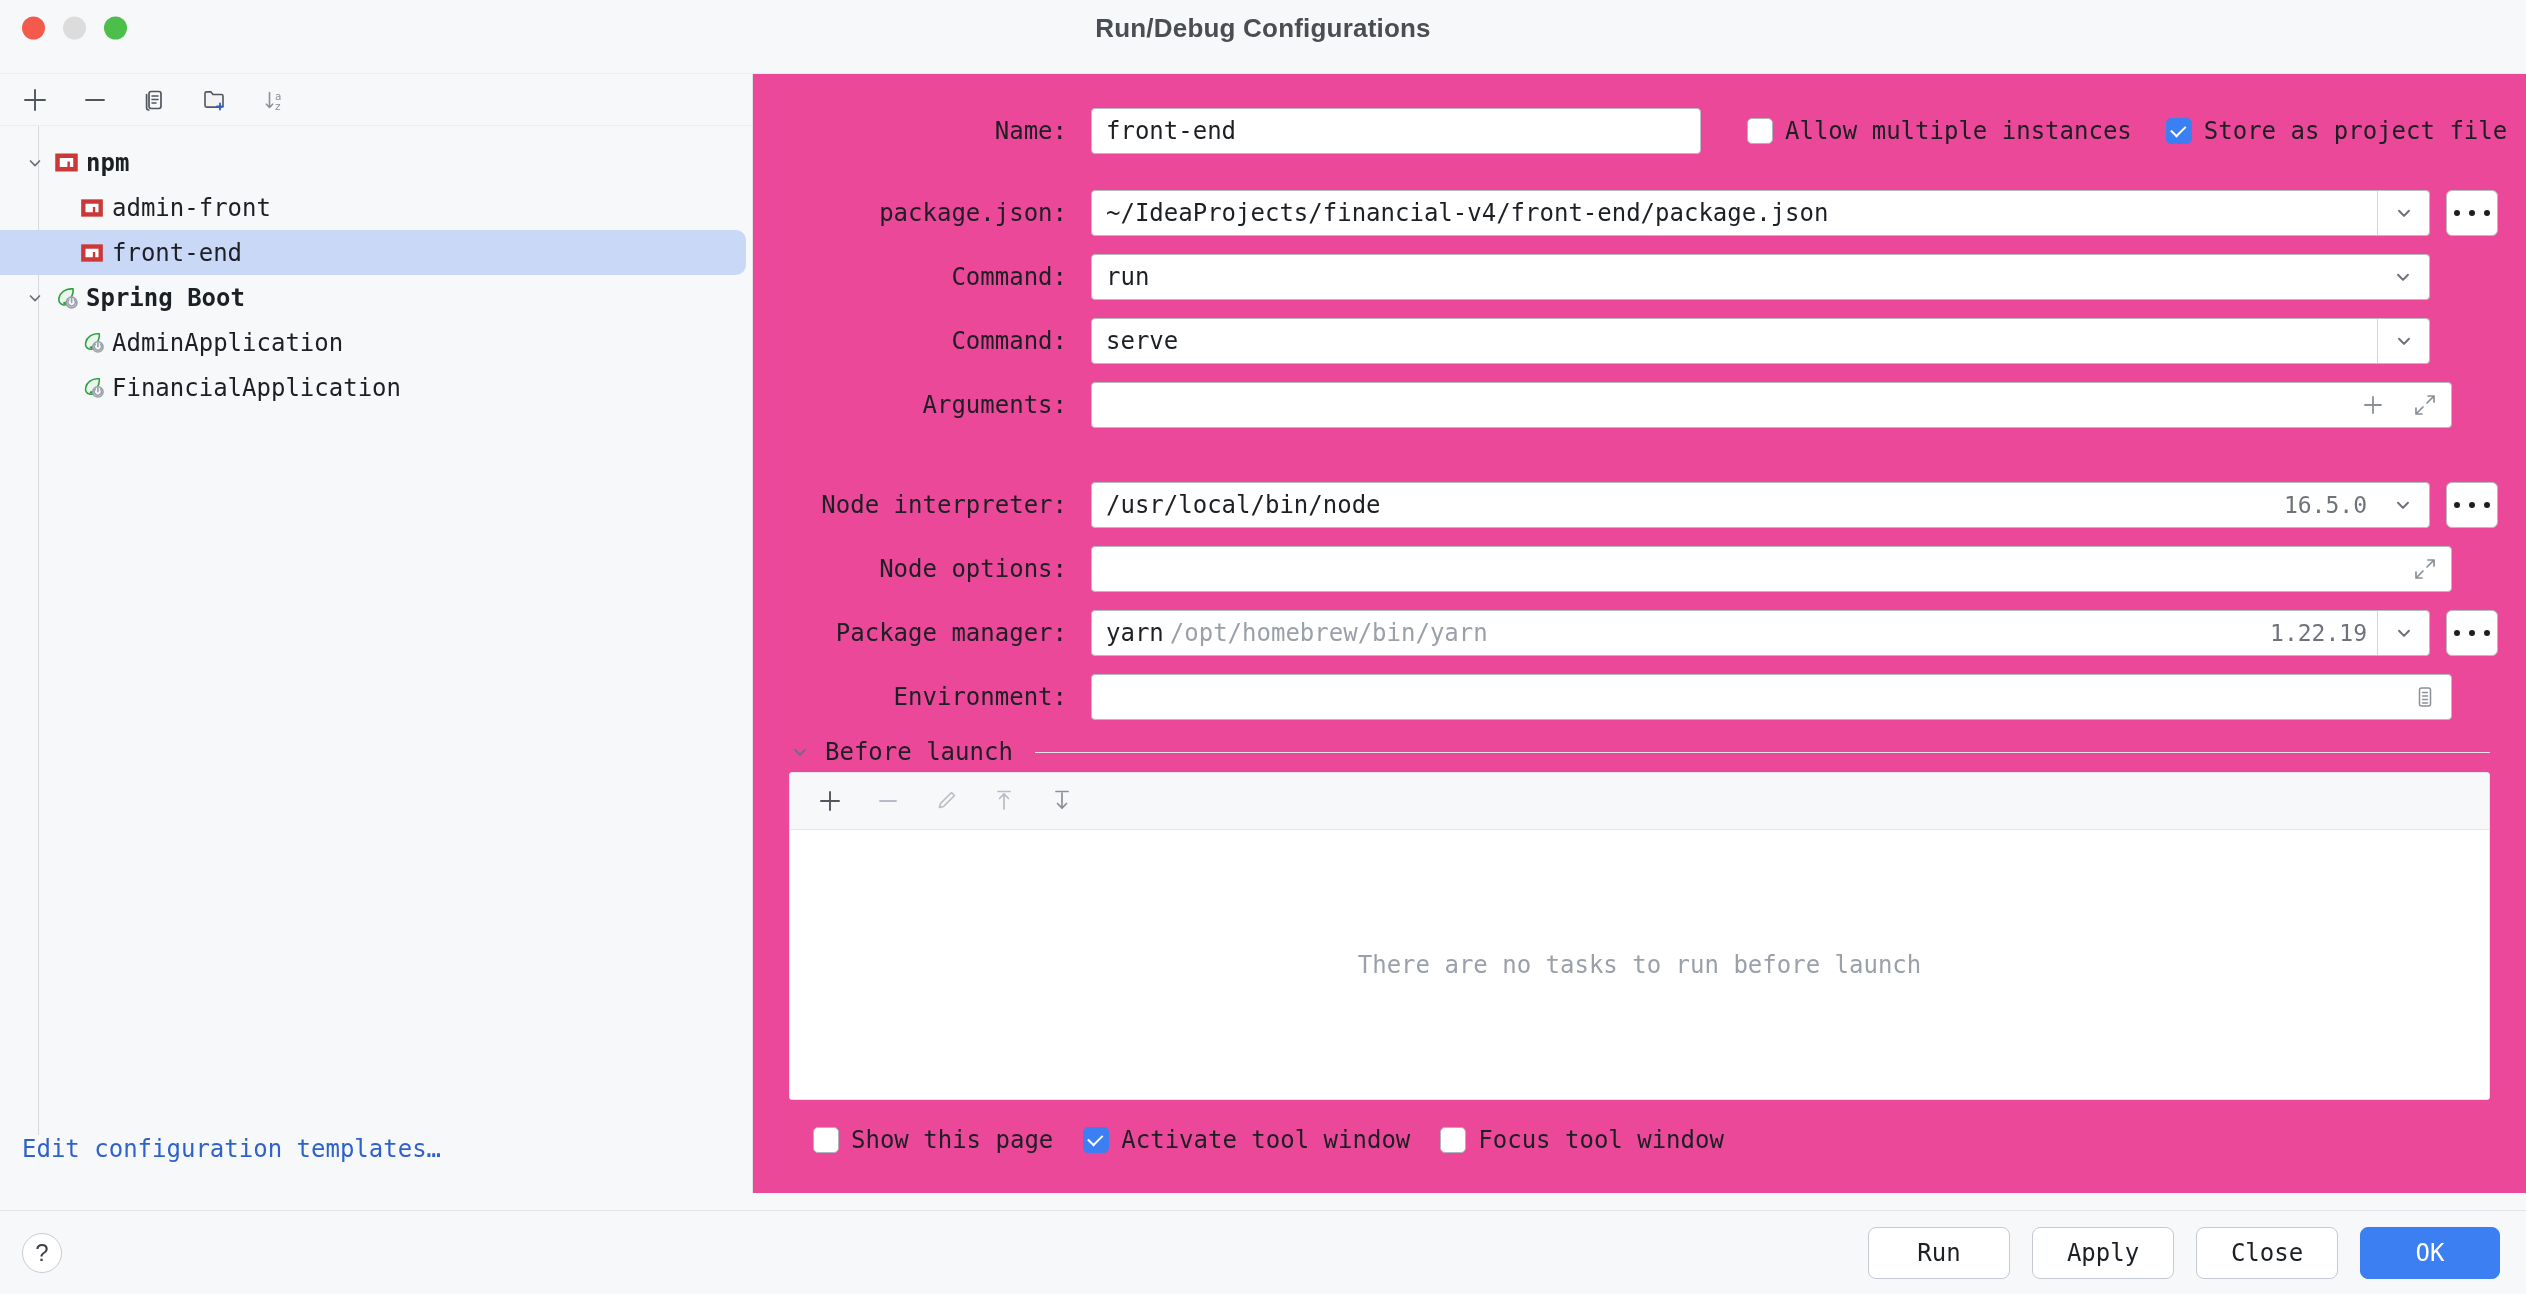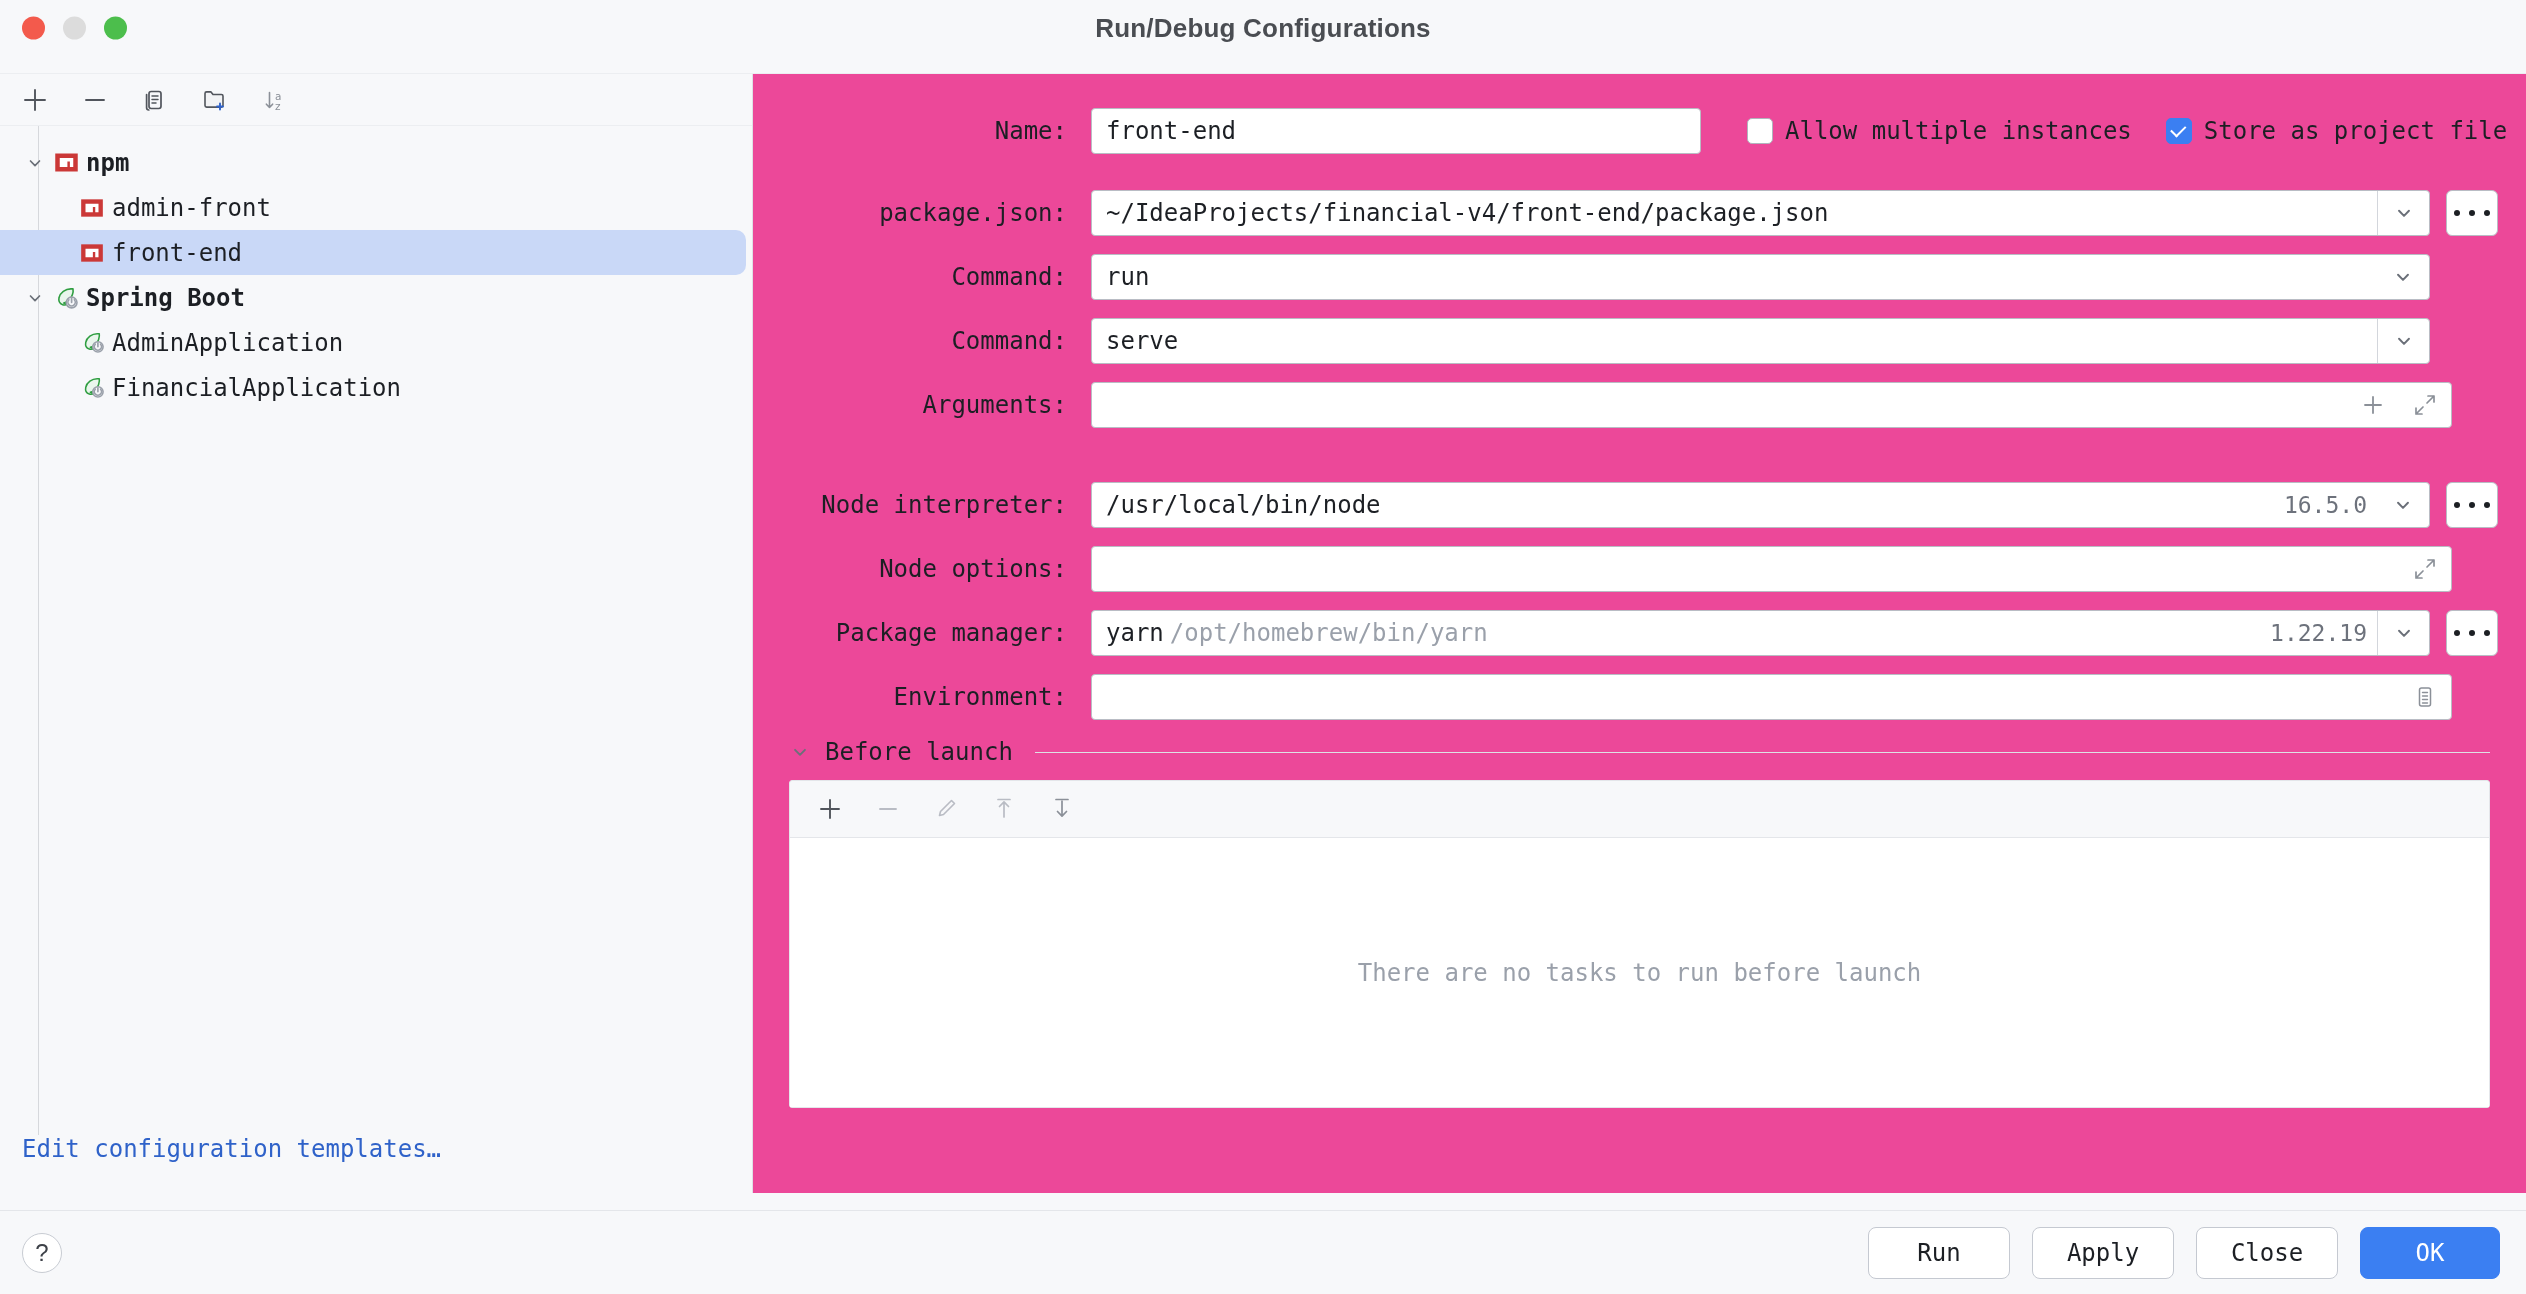--- a/index.html
+++ b/index.html
@@ -81,21 +81,21 @@
     width:52px; height:46px; flex:0 0 52px; margin-left:16px;
     background:#ffffff; border:1px solid #b9bcc4; border-radius:6px;
     display:flex; align-items:center; justify-content:center;
   }
   .dots { display:flex; gap:9px; }
   .dot { width:6px; height:6px; border-radius:50%; background:#1c1f24; }
 
   .group-gap { height:36px; }
 
   
-  .bl-header { display:flex; align-items:center; gap:14px; margin:18px 0 14px 8px; }
+  .bl-header { display:flex; align-items:center; gap:14px; margin:18px 0 6px 8px; }
   .bl-title { font-size:24px; color:#1c1f24; white-space:nowrap; }
   .bl-rule { flex:1 1 auto; height:1px; background:#dfe1e5; margin-left:8px; margin-right:8px; }
 
   .bl-panel { border:1px solid #e4e6ea; border-radius:3px; background:#f7f8fa; margin:0 8px; }
   .bl-toolbar { height:56px; display:flex; align-items:center; gap:30px; padding:0 26px; }
   .bl-list { height:270px; background:#ffffff; border-top:1px solid #e4e6ea;
              display:flex; align-items:center; justify-content:center; }
   .bl-empty { color:#9aa0aa; font-size:24px; }
 
   
@@ -477,20 +477,34 @@
                 <path d="M14 6v15M9.5 16.5L14 21.2l4.5-4.7" fill="none" stroke="#8b9098" stroke-width="1.7" stroke-linecap="round" stroke-linejoin="round"></path>
                 <path d="M8 4.5h12" stroke="#8b9098" stroke-width="1.7" stroke-linecap="round"></path>
               </svg>
             </span>
           </div>
           <div class="bl-list">
             <span class="bl-empty">There are no tasks to run before launch</span>
           </div>
         </div>
 
+        <div class="cbrow">
+          <div class="cb">
+            <span class="box"></span>
+            <span class="cblabel">Show this page</span>
+          </div>
+          <div class="cb">
+            <span class="box on"></span>
+            <span class="cblabel">Activate tool window</span>
+          </div>
+          <div class="cb">
+            <span class="box"></span>
+            <span class="cblabel">Focus tool window</span>
+          </div>
+        </div>
 
       </div>
     </div>
   </div>
 
   <div class="footer">
     <div class="help">?</div>
     <div class="fbtns">
       <div class="btn">Run</div>
       <div class="btn">Apply</div>

